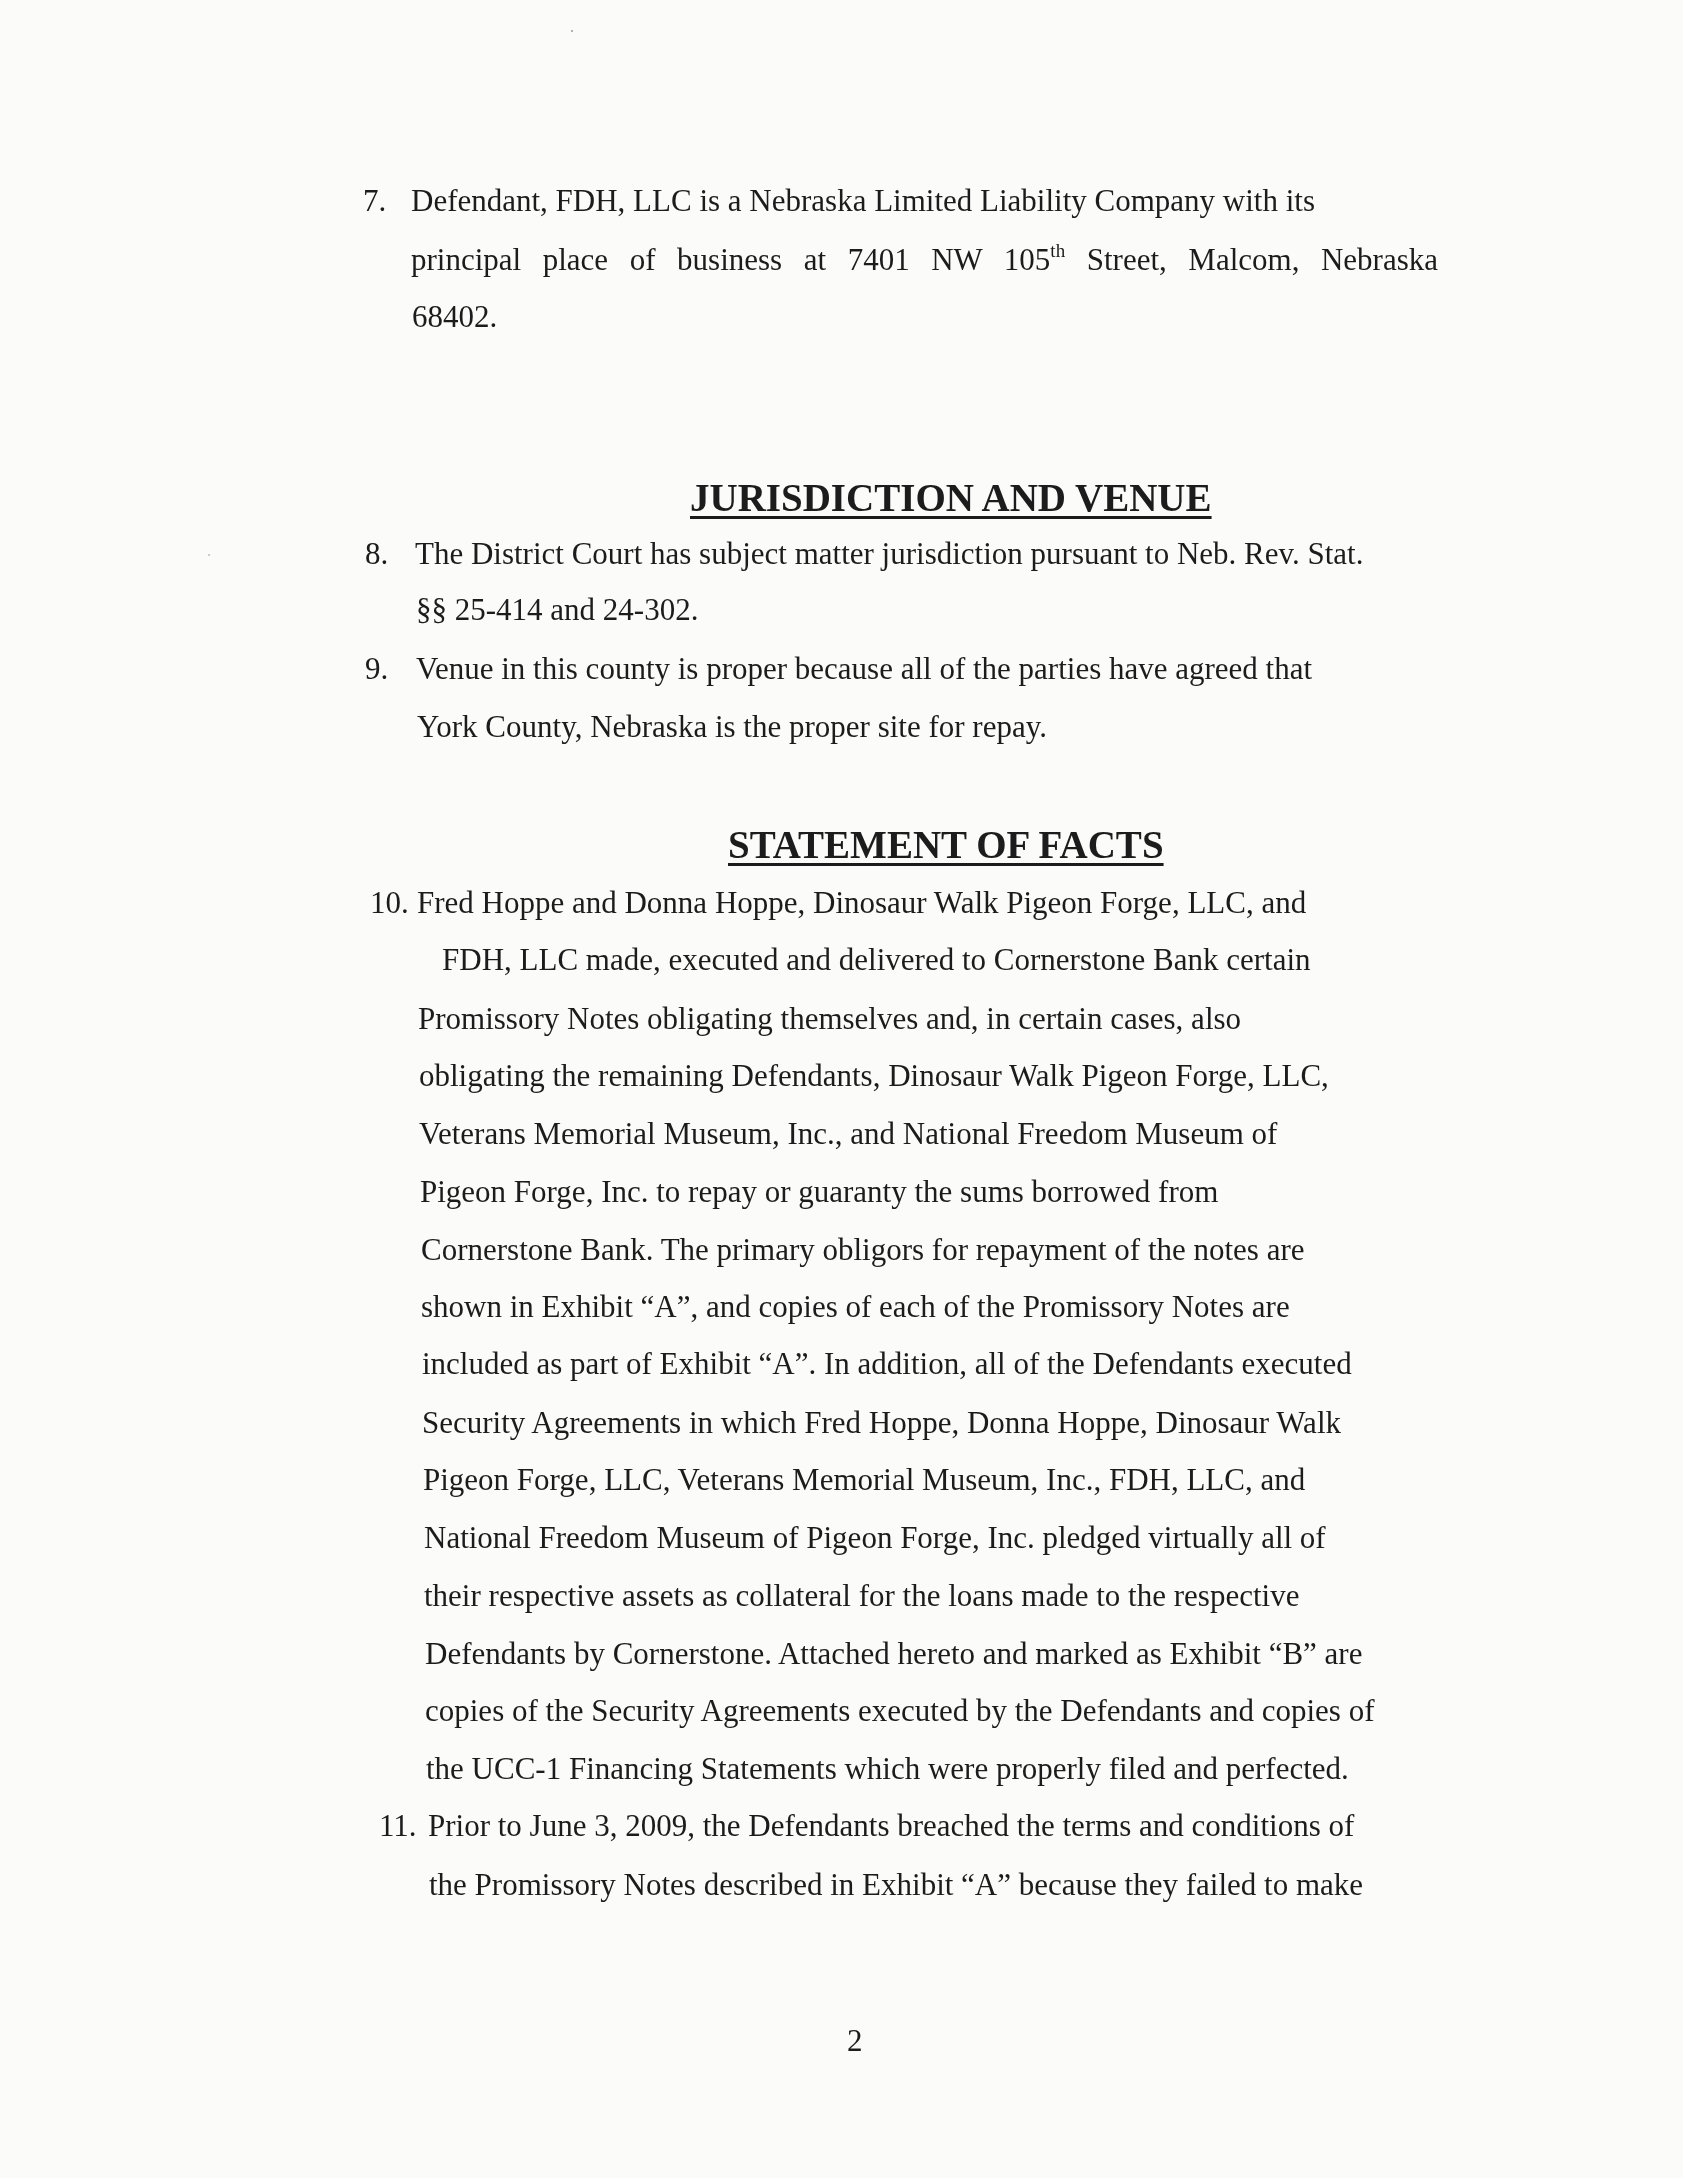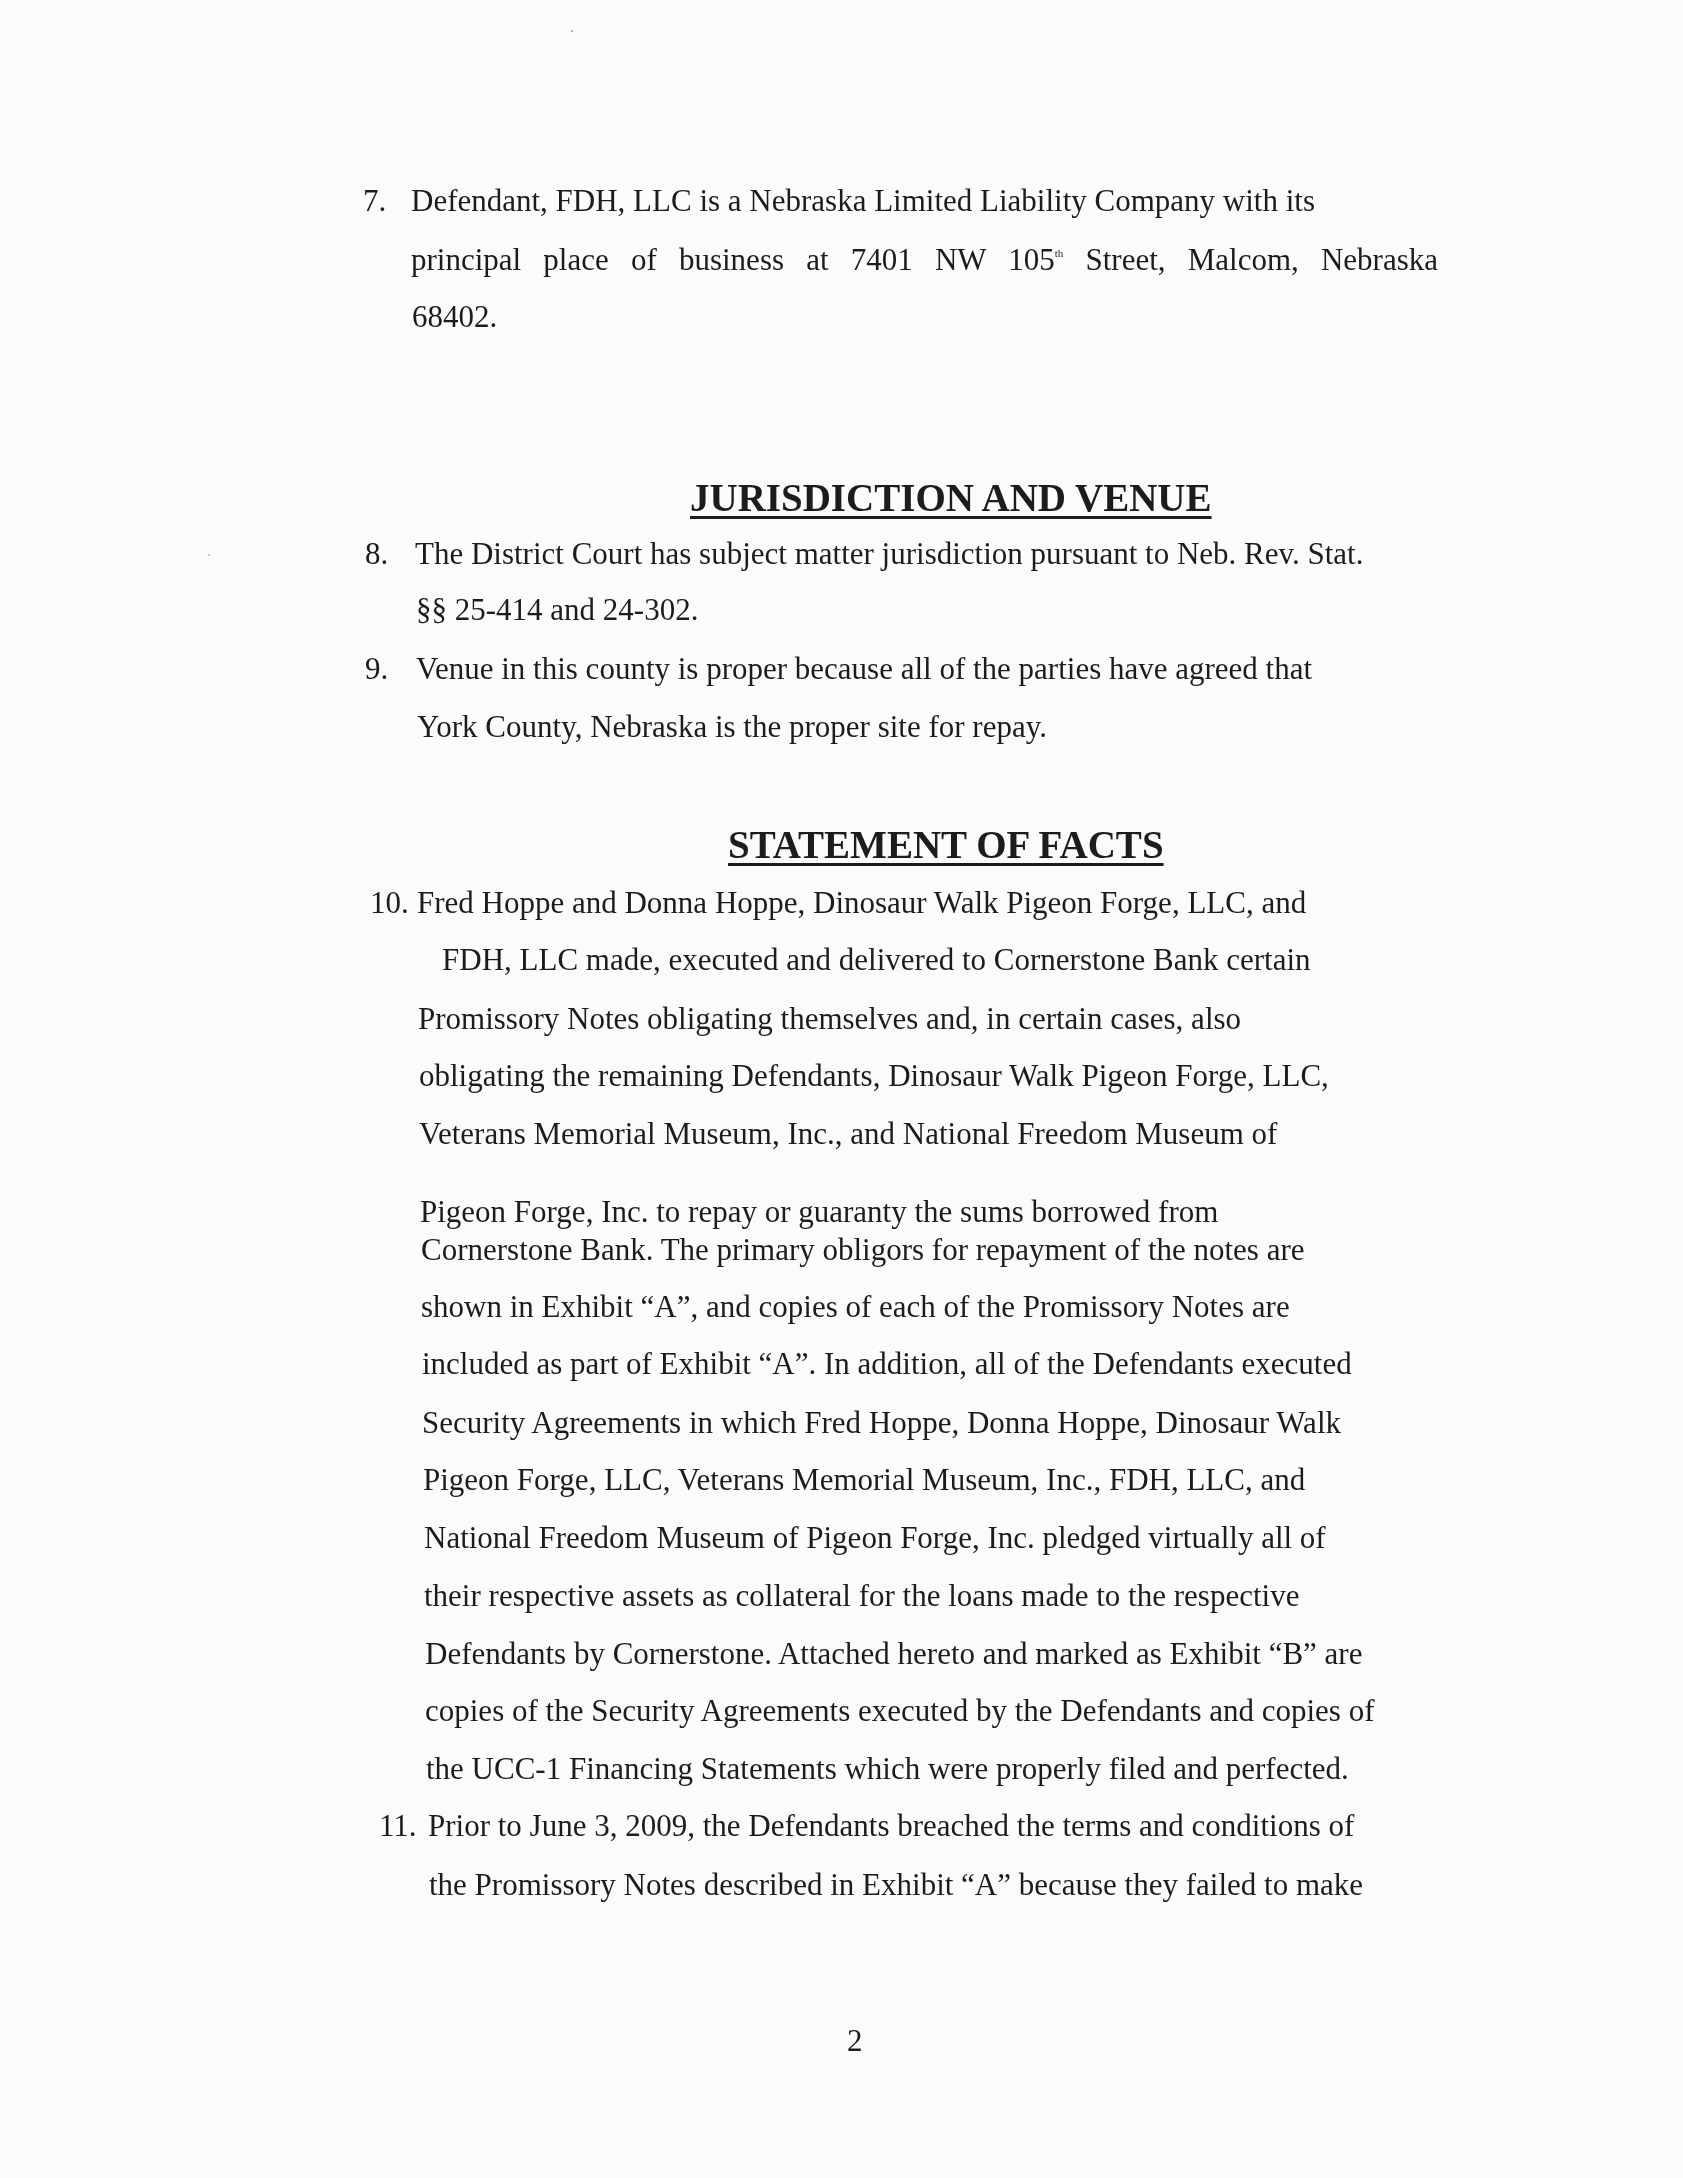--- a/index.html
+++ b/index.html
@@ -15,21 +15,21 @@
     position: absolute; font-size: 31px; line-height: 1; white-space: nowrap;
     text-align: justify; text-align-last: justify;
   }
   .ln.last { text-align-last: left; }
   .heading {
     position: absolute; font-size: 39px; font-weight: bold; line-height: 1;
     text-decoration: underline; text-decoration-thickness: 3px; text-underline-offset: 5px;
     white-space: nowrap; text-align: center;
   }
   .pageno { position: absolute; font-size: 31px; line-height: 1; }
-  sup { font-size: 11px; vertical-align: 0; position: relative; top: -13px; }
+  sup { font-size: 19px; vertical-align: 0; position: relative; top: -13px; }
   .speck { position: absolute; width: 2px; height: 2px; background: #999; border-radius: 1px; }
 </style>
 </head>
 <body>
 
 <div class="page">
 
   <div class="speck" style="left:571px; top:30px;"></div>
   <div class="speck" style="left:208px; top:554px; background:#bbb;"></div>
 
@@ -56,21 +56,21 @@
 
   <div class="heading" style="left:728px; top:825px; width:381px;">STATEMENT OF FACTS</div>
 
   <div id="p10">
     <span class="num" style="left:370px; top:887px;">10.</span>
   <div class="ln" style="left: 417px; top: 887px; width: 1027px; word-spacing: 0px; text-align-last: left;">Fred Hoppe and Donna Hoppe, Dinosaur Walk Pigeon Forge, LLC, and</div>
       <div class="ln" style="left: 418px; top: 944px; width: 1026px; word-spacing: 0px; text-align-last: left; margin-left: 24px;">FDH, LLC made, executed and delivered to Cornerstone Bank certain</div>
       <div class="ln" style="left: 418px; top: 1003px; width: 1027px; word-spacing: 0px; text-align-last: left;">Promissory Notes obligating themselves and, in certain cases, also</div>
       <div class="ln" style="left: 419px; top: 1060px; width: 1026px; word-spacing: 0px; text-align-last: left;">obligating the remaining Defendants, Dinosaur Walk Pigeon Forge, LLC,</div>
       <div class="ln" style="left: 419px; top: 1118px; width: 1027px; word-spacing: 0px; text-align-last: left;">Veterans Memorial Museum, Inc., and National Freedom Museum of</div>
-      <div class="ln" style="left: 420px; top: 1176px; width: 1026px; word-spacing: 0px; text-align-last: left; margin-top: 20px;">Pigeon Forge, Inc. to repay or guaranty the sums borrowed from</div>
+      <div class="ln" style="left: 420px; top: 1176px; width: 1026px; word-spacing: 0px; text-align-last: left;">Pigeon Forge, Inc. to repay or guaranty the sums borrowed from</div>
       <div class="ln" style="left: 421px; top: 1234px; width: 1025px; word-spacing: 0px; text-align-last: left;">Cornerstone Bank. The primary obligors for repayment of the notes are</div>
       <div class="ln" style="left: 421px; top: 1291px; width: 1026px; word-spacing: 0px; text-align-last: left;">shown in Exhibit “A”, and copies of each of the Promissory Notes are</div>
       <div class="ln" style="left: 422px; top: 1348px; width: 1025px; word-spacing: 0px; text-align-last: left;">included as part of Exhibit “A”. In addition, all of the Defendants executed</div>
       <div class="ln" style="left: 422px; top: 1407px; width: 1026px; word-spacing: 0px; text-align-last: left;">Security Agreements in which Fred Hoppe, Donna Hoppe, Dinosaur Walk</div>
       <div class="ln" style="left: 423px; top: 1464px; width: 1025px; word-spacing: 0px; text-align-last: left;">Pigeon Forge, LLC, Veterans Memorial Museum, Inc., FDH, LLC, and</div>
       <div class="ln" style="left: 424px; top: 1522px; width: 1024px; word-spacing: 0px; text-align-last: left;">National Freedom Museum of Pigeon Forge, Inc. pledged virtually all of</div>
       <div class="ln" style="left: 424px; top: 1580px; width: 1025px; word-spacing: 0px; text-align-last: left;">their respective assets as collateral for the loans made to the respective</div>
       <div class="ln" style="left: 425px; top: 1638px; width: 1024px; word-spacing: 0px; text-align-last: left;">Defendants by Cornerstone. Attached hereto and marked as Exhibit “B” are</div>
       <div class="ln" style="left: 425px; top: 1695px; width: 1025px; word-spacing: 0px; text-align-last: left;">copies of the Security Agreements executed by the Defendants and copies of</div>
       <div class="ln last" style="left: 426px; top: 1753px; width: 1024px;">the UCC-1 Financing Statements which were properly filed and perfected.</div>

